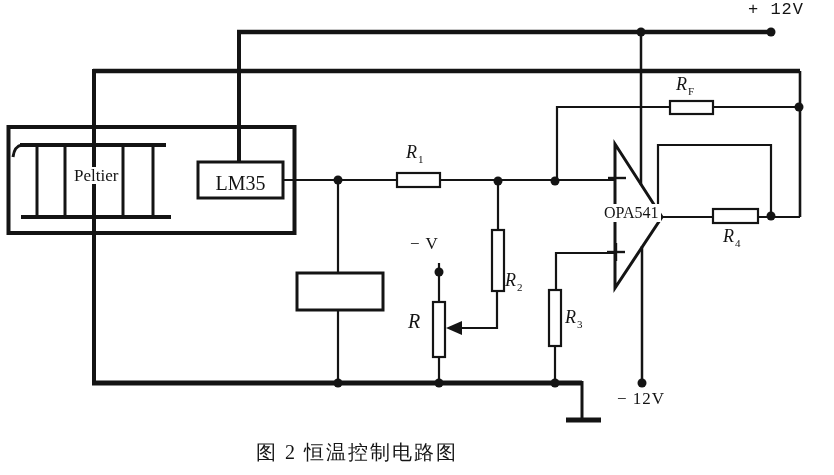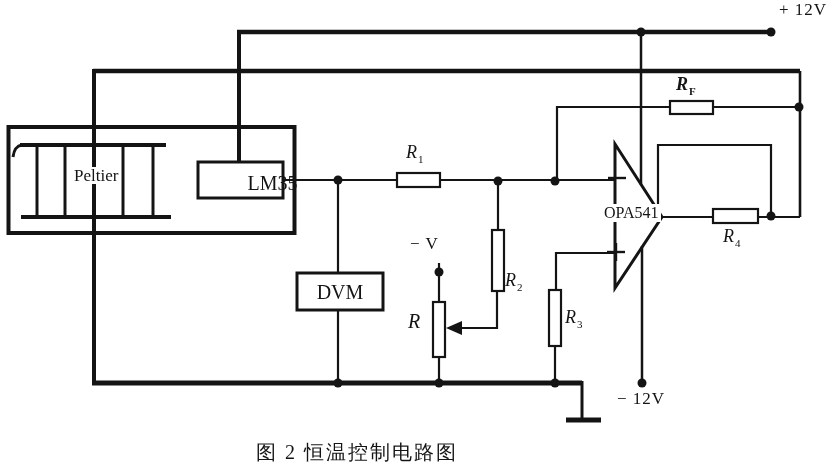--- a/index.html
+++ b/index.html
@@ -151,30 +151,29 @@
       <circle cx="555" cy="181" r="4.5"></circle>
       <circle cx="771" cy="216" r="4.5"></circle>
       <circle cx="439" cy="272" r="4.5"></circle>
       <circle cx="338" cy="383" r="4.5"></circle>
       <circle cx="439" cy="383" r="4.5"></circle>
       <circle cx="555" cy="383" r="4.5"></circle>
       <circle cx="642" cy="383" r="4.5"></circle>
     </g>
   </svg>
 
-  <div class="lbl supply" style="left:779px;top:1px;">+ 12V</div>
+  <div class="lbl supply" style="left:748px;top:1px;font-family:Liberation Mono, monospace;">+ 12V</div>
   <div class="lbl supply" style="left:617px;top:390px;">− 12V</div>
   <div class="lbl supply" style="left:410px;top:235px;">− V</div>
 
-  <div class="lbl rlab" style="left:676px;top:75px;font-weight:bold;"><span>R</span><span class="rsub">F</span></div>
+  <div class="lbl rlab" style="left:676px;top:75px;"><span>R</span><span class="rsub">F</span></div>
   <div class="lbl rlab" style="left:406px;top:143px;"><span>R</span><span class="rsub">1</span></div>
   <div class="lbl rlab" style="left:505px;top:243px;margin-top:28px;"><span>R</span><span class="rsub">2</span></div>
   <div class="lbl rlab" style="left:565px;top:308px;"><span>R</span><span class="rsub">3</span></div>
   <div class="lbl rlab" style="left:723px;top:179px;margin-top:48px;"><span>R</span><span class="rsub">4</span></div>
   <div class="lbl rlab" style="left:408px;top:311px;font-size:20px;">R</div>
 
   <div class="lbl onwhite" style="left:72px;top:167px;font-size:17px;">Peltier</div>
-  <div class="lbl boxlbl" style="left:198px;top:162px;width:85px;height:42px;font-size:20px;padding-left:32px;">LM35</div>
-  <div class="lbl boxlbl" style="left:297px;top:273px;width:86px;height:37px;font-size:20px;">DVM</div>
+  <div class="lbl boxlbl" style="left:198px;top:162px;width:85px;height:42px;font-size:20px;">LM35</div>
   <div class="lbl onwhite" style="left:602px;top:204px;font-size:16px;padding:1px 2px;text-align:center;">OPA541</div>
 
   <div class="lbl caption">图 2  恒温控制电路图</div>
 </div>
 
 </body></html>

